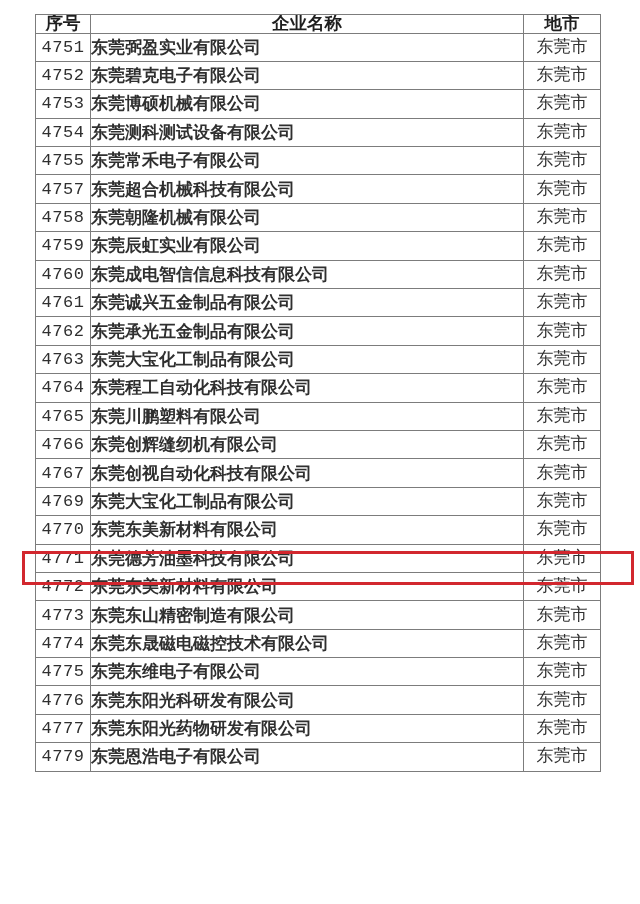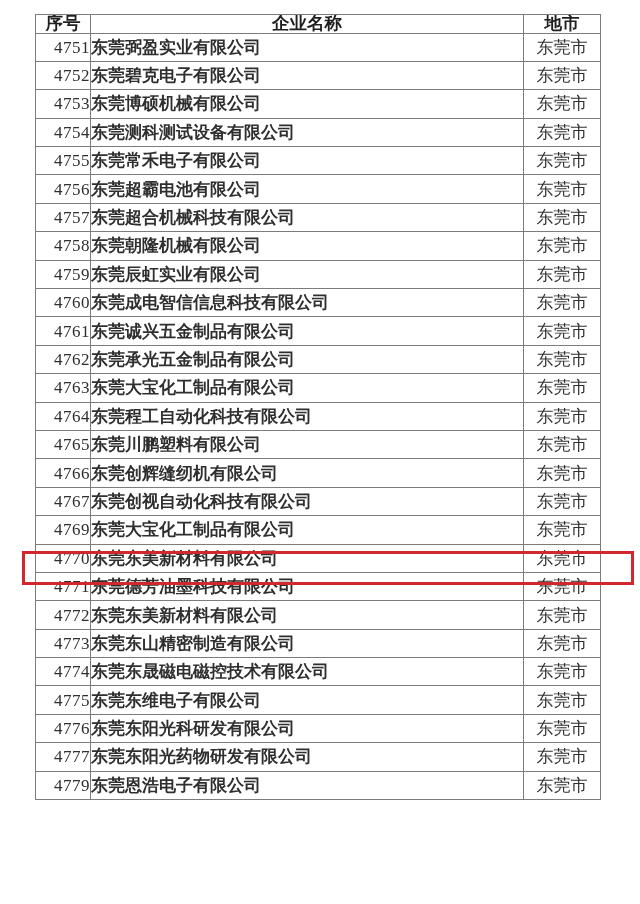--- a/index.html
+++ b/index.html
@@ -37,31 +37,32 @@
   }
   .company-table thead tr { height: 17px; margin-top: 12px; }
   .company-table tbody tr { height: 28.4px; }
   .company-table th {
     font-weight: bold;
     text-align: center;
     font-size: 17.5px;
     color: #1f1f1f;
   }
   .col-no {
-    text-align: right;
-    font-family: Liberation Serif, serif;
+    text-align: center;
+    font-family: Liberation Mono, monospace;
     letter-spacing: 0.5px;
   }
   .col-name {
     text-align: left;
     padding-left: 10px;
     font-weight: bold;
   }
   .col-city {
     text-align: center;
+    font-family: Liberation Mono, monospace;
   }
   .highlight-box {
     position: absolute;
     left: 22px;
     top: 551px;
     width: 612px;
     height: 34px;
     border: 3px solid #d2272e; 
     box-sizing: border-box;
     pointer-events: none;
@@ -108,25 +109,20 @@
     <td class="col-name">东莞测科测试设备有限公司</td>
     <td class="col-city">东莞市</td>
   </tr>
 
   <tr>
     <td class="col-no">4755</td>
     <td class="col-name">东莞常禾电子有限公司</td>
     <td class="col-city">东莞市</td>
   </tr>
 
-  <tr>
-    <td class="col-no">4756</td>
-    <td class="col-name">东莞超霸电池有限公司</td>
-    <td class="col-city">东莞市</td>
-  </tr>
 
   <tr>
     <td class="col-no">4757</td>
     <td class="col-name">东莞超合机械科技有限公司</td>
     <td class="col-city">东莞市</td>
   </tr>
 
   <tr>
     <td class="col-no">4758</td>
     <td class="col-name">东莞朝隆机械有限公司</td>

